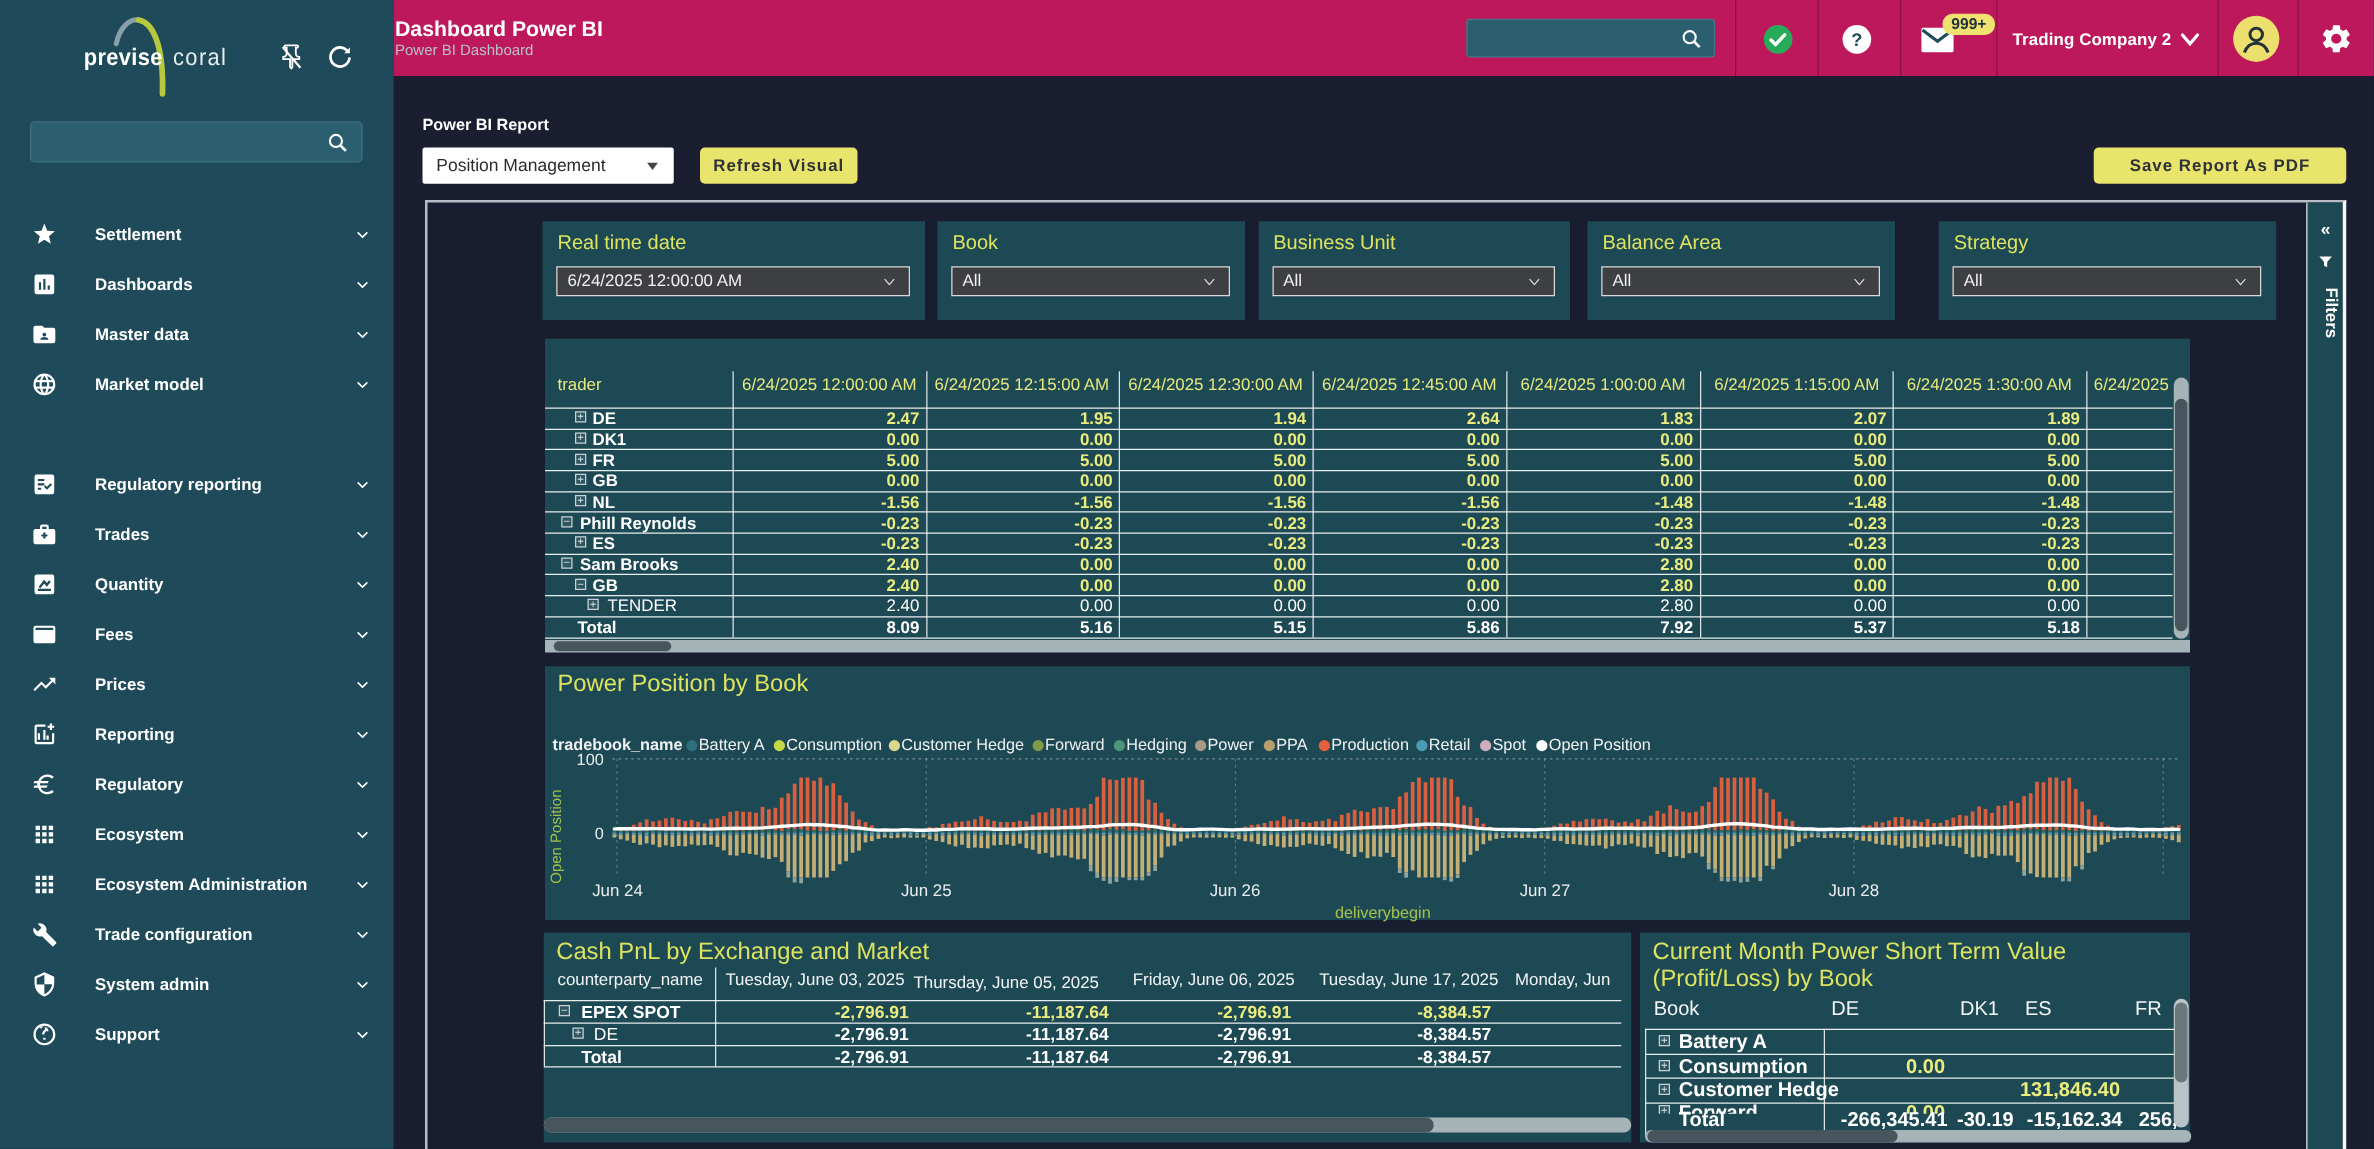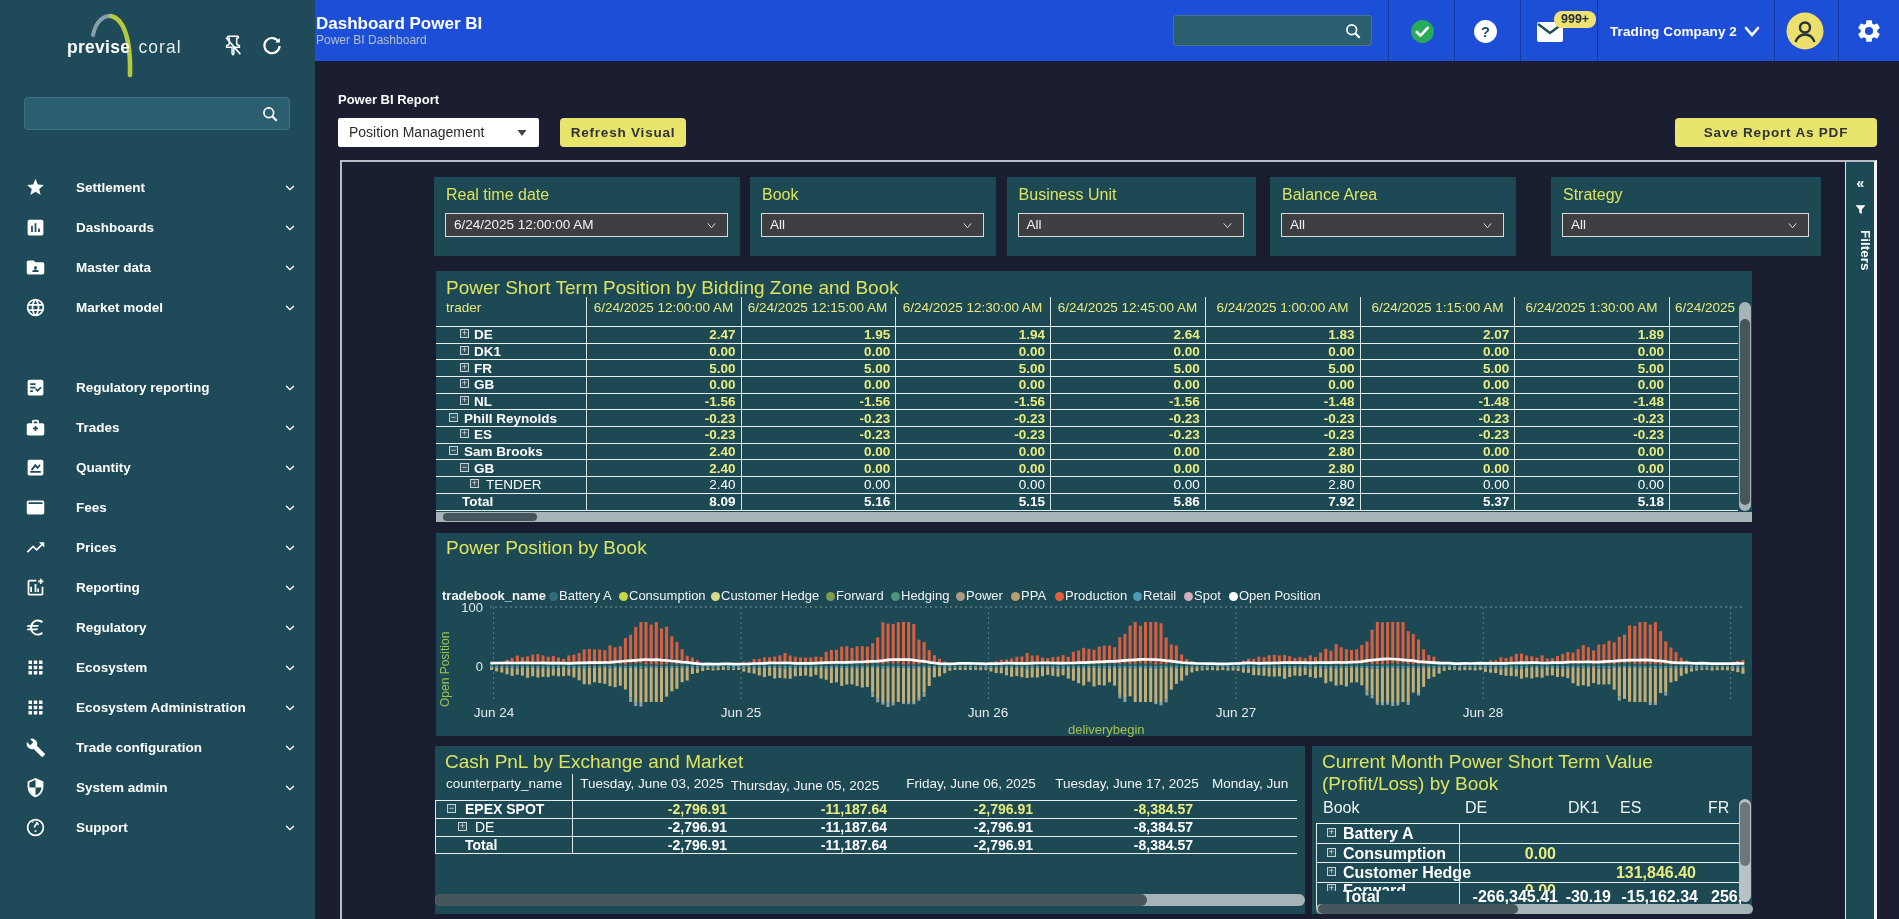--- a/index.html
+++ b/index.html
@@ -1,16 +1,16 @@
 <!DOCTYPE html>
 <html><head><meta charset="utf-8"><style>
 * { margin:0; padding:0; box-sizing:border-box; }
 html,body { width:1899px; height:919px; overflow:hidden; background:#12162a; font-family:"Liberation Sans", sans-serif; }
 #sidebar { position:absolute; left:0; top:0; width:315px; height:919px; background:#1e4a59; }
-#topbar { position:absolute; left:315px; top:0; width:1584px; height:61px; background:#1d4ed8; }
+#topbar { position:absolute; left:315px; top:0; width:1584px; height:61px; background:#be185d; }
 #main { position:absolute; left:315px; top:61px; width:1584px; height:858px; background:#1a1e30; }
 
 #logo { position:absolute; left:67px; top:36px; color:#fff; font-size:19px; transform:scaleX(.92); transform-origin:left; }
 #logo .b { font-weight:bold; letter-spacing:0.3px; }
 #logo .t { font-weight:normal; color:#e6edf0; margin-left:9px; letter-spacing:1.2px; }
 #sbox { position:absolute; left:24px; top:97px; width:266px; height:33px; background:#2b5f70; border:1px solid #417183; border-radius:4px; }
 .nav { position:absolute; left:0; width:316px; height:40px; }
 .nicon { position:absolute; left:25px; top:10px; width:21px; height:21px; }
 .nlab { position:absolute; left:76px; top:13px; color:#fff; font-size:13.5px; font-weight:bold; }
 .nchev { position:absolute; left:283px; top:14px; width:14px; height:14px; }
@@ -308,21 +308,20 @@
 </div>
 <div class="fcard" style="left:1209px;width:270px">
 <div class="ftitle">Strategy</div>
 <div class="fdd"><span>All</span>
 <svg class="ddc" viewBox="0 0 24 24">
             <path d="M5 8l7 8 7-8" fill="none" stroke="#e0e0e0" stroke-width="1.8"></path>
           </svg></div>
 </div>
 
     <div class="panel" style="left:94px;top:109px;width:1316px;height:250px">
-      <div class="ptitle">Power Short Term Position by Bidding Zone and Book</div>
       <div class="th1" style="left:10px;top:29px;width:135px">trader</div>
 <div class="th1 c" style="left:150px;top:29px;width:155px">6/24/2025 12:00:00 AM</div>
 <div class="th1 c" style="left:304px;top:29px;width:155px">6/24/2025 12:15:00 AM</div>
 <div class="th1 c" style="left:459px;top:29px;width:155px">6/24/2025 12:30:00 AM</div>
 <div class="th1 c" style="left:614px;top:29px;width:155px">6/24/2025 12:45:00 AM</div>
 <div class="th1 c" style="left:769px;top:29px;width:155px">6/24/2025 1:00:00 AM</div>
 <div class="th1 c" style="left:924px;top:29px;width:155px">6/24/2025 1:15:00 AM</div>
 <div class="th1 c" style="left:1078px;top:29px;width:155px">6/24/2025 1:30:00 AM</div>
 <div class="th1" style="left:1239px;top:29px;width:60px;overflow:hidden">6/24/2025</div>
 <div class="vsep" style="left:149.7px;top:26px;height:212.5px"></div>

